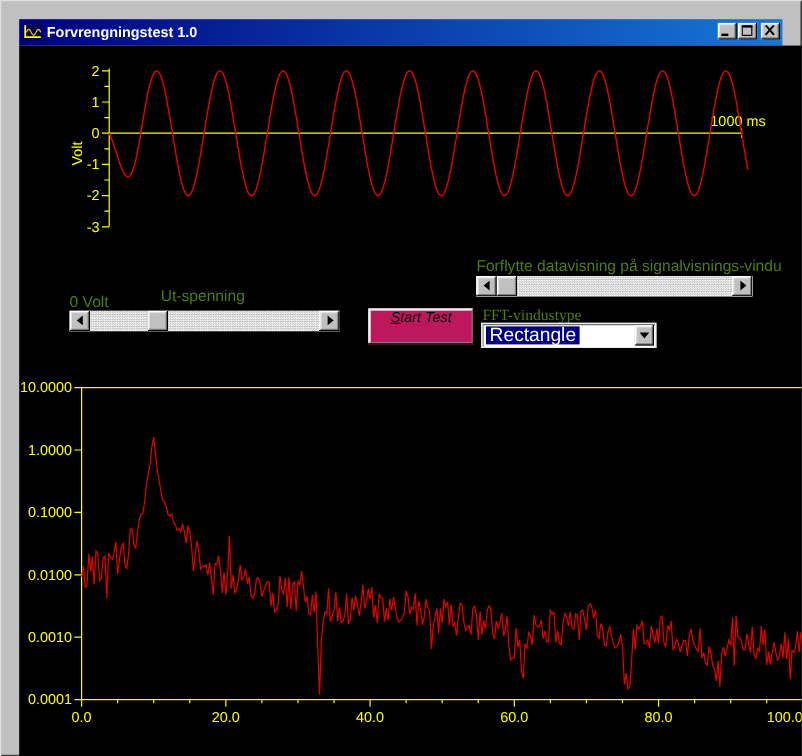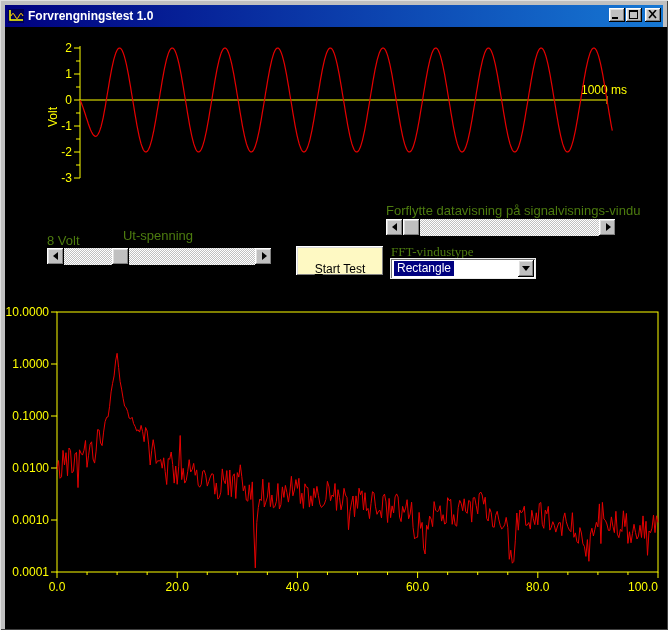--- a/index.html
+++ b/index.html
@@ -1,18 +1,18 @@
 <!DOCTYPE html>
 <html><head>
 <meta charset="utf-8">
 <style>
   html,body{margin:0;padding:0;background:#000;}
   *{box-sizing:border-box;}
   body{font-family:"Liberation Sans", sans-serif;}
-  .window{position:relative;width:668px;height:630px;background:#c0c0c0;padding:5px;
+  .window{position:relative;width:668px;height:630px;background:#c0c0c0;padding:16px;
           box-shadow:inset 1px 1px 0 #dfdfdf, inset -1px -1px 0 #404040;}
   .titlebar{position:relative;height:22px;background:linear-gradient(90deg,#000080,#1678d4);
             display:flex;align-items:center;padding:0 3px;}
   .titlebar .app-icon{width:16px;height:14px;margin-right:4px;flex:0 0 auto;}
   .titlebar .title-text{color:#fff;font-size:12px;font-weight:bold;letter-spacing:0;white-space:nowrap;}
   .caption-buttons{position:absolute;right:2px;top:3px;display:flex;}
   .cap-btn{width:16px;height:14px;background:#c0c0c0;margin-left:1px;position:relative;
            box-shadow:inset -1px -1px #000, inset 1px 1px #fff, inset -2px -2px #808080, inset 2px 2px #dfdfdf;}
   .cap-btn.close{margin-left:3px;}
   .cap-btn svg{position:absolute;left:3px;top:2px;}
@@ -25,28 +25,28 @@
              background-size:2px 2px;}
   .sb-btn{position:absolute;top:0;width:17px;height:17px;background:#c0c0c0;
           box-shadow:inset -1px -1px #000, inset 1px 1px #fff, inset -2px -2px #808080, inset 2px 2px #dfdfdf;}
   .sb-btn.left{left:0;} .sb-btn.right{right:0;}
   .sb-thumb{position:absolute;top:0;width:17px;height:17px;background:#c0c0c0;
             box-shadow:inset -1px -1px #000, inset 1px 1px #fff, inset -2px -2px #808080, inset 2px 2px #dfdfdf;}
   .tri{position:absolute;width:0;height:0;}
   .tri.l{left:6px;top:4px;border:4px solid transparent;border-left:none;border-right:5px solid #000;}
   .tri.r{left:7px;top:4px;border:4px solid transparent;border-right:none;border-left:5px solid #000;}
   .tri.d{left:4px;top:6px;border:4px solid transparent;border-bottom:none;border-top:5px solid #000;}
-  .push-button{position:absolute;background:#fef9c3;color:#000;font-size:12px;
-               display:flex;align-items:flex-end;justify-content:center;cursor:default;
-               box-shadow:inset -1px -1px #000, inset 1px 1px #fff, inset -2px -2px #808080, inset 2px 2px #dfdfdf;}
+  .push-button{position:absolute;background:#be185d;color:#000;font-size:12px;
+               display:flex;align-items:flex-start;justify-content:center;cursor:default;
+               box-shadow:inset -1px -1px #000, inset 1px 1px #fff, inset -2px -2px #808080, inset 2px 2px #dfdfdf;font-style:italic;}
   .push-button .mn{text-decoration:underline;}
   .combo{position:absolute;background:#fff;border:1px solid #ececec;
          box-shadow:inset 1px 1px 0 #707070;}
   .combo .sel-text{position:absolute;left:3px;top:2px;background:#000080;color:#fff;
-                   font-size:12px;padding:0 3px;line-height:15px;}
+                   font-size:16px;padding:0 3px;line-height:15px;}
   .combo .drop-btn{position:absolute;right:1px;top:1px;bottom:1px;width:16px;background:#c0c0c0;
                    box-shadow:inset -1px -1px #000, inset 1px 1px #fff, inset -2px -2px #808080, inset 2px 2px #dfdfdf;}
 </style>
 </head>
 <body>
 
 <div class="window">
   <div class="titlebar">
     <svg class="app-icon" viewBox="0 0 16 14">
       <rect x="0" y="0" width="16" height="14" fill="#000055"></rect>
@@ -137,21 +137,21 @@
         <text x="52" y="564" fill="#ffff00" font-size="12px" text-anchor="middle" font-family="Liberation Sans, sans-serif">0.0</text>
         <text x="172.2" y="564" fill="#ffff00" font-size="12px" text-anchor="middle" font-family="Liberation Sans, sans-serif">20.0</text>
         <text x="292.4" y="564" fill="#ffff00" font-size="12px" text-anchor="middle" font-family="Liberation Sans, sans-serif">40.0</text>
         <text x="412.59999999999997" y="564" fill="#ffff00" font-size="12px" text-anchor="middle" font-family="Liberation Sans, sans-serif">60.0</text>
         <text x="532.8" y="564" fill="#ffff00" font-size="12px" text-anchor="middle" font-family="Liberation Sans, sans-serif">80.0</text>
         <text x="653" y="564" fill="#ffff00" font-size="12px" text-anchor="end" font-family="Liberation Sans, sans-serif">100.0</text>
         <polyline points="52.0,442.8 53.5,433.6 55.0,451.3 56.5,449.8 58.0,423.4 59.5,437.9 61.0,425.7 62.5,448.8 64.0,421.0 65.5,423.4 67.0,445.9 68.5,444.0 70.0,426.9 71.5,425.3 73.0,460.6 74.5,422.8 76.0,426.2 77.5,428.1 79.0,423.2 80.5,413.5 82.0,440.3 83.6,428.2 85.1,417.1 86.6,414.8 88.1,432.1 89.6,436.1 91.1,424.1 92.6,402.6 94.1,403.1 95.6,416.0 97.1,418.6 98.6,405.1 100.1,394.7 101.6,390.3 103.1,389.8 104.6,379.3 106.1,364.9 107.6,356.3 109.1,348.9 110.6,334.0 112.1,326.3 113.6,340.4 115.1,354.4 116.6,362.2 118.1,371.3 119.6,379.2 121.1,380.5 122.6,384.3 124.1,391.0 125.6,391.9 127.1,390.3 128.6,396.6 130.1,399.4 131.6,403.8 133.1,402.8 134.6,405.1 136.1,398.4 137.6,404.6 139.1,414.7 140.6,400.5 142.1,404.0 143.7,417.9 145.2,438.0 146.7,423.7 148.2,412.7 149.7,422.1 151.2,436.4 152.7,433.7 154.2,434.0 155.7,432.6 157.2,441.2 158.7,430.8 160.2,444.6 161.7,457.5 163.2,431.6 164.7,432.2 166.2,425.0 167.7,437.6 169.2,456.1 170.7,439.0 172.2,457.3 173.7,439.6 175.2,408.5 176.7,452.6 178.2,441.3 179.7,456.1 181.2,453.4 182.7,444.7 184.2,432.7 185.7,445.0 187.2,442.5 188.7,436.4 190.2,448.3 191.7,442.9 193.2,458.2 194.7,460.2 196.2,457.5 197.7,444.4 199.2,443.4 200.7,448.1 202.3,459.1 203.8,454.4 205.3,449.9 206.8,446.7 208.3,447.4 209.8,467.2 211.3,456.1 212.8,472.0 214.3,470.6 215.8,465.2 217.3,441.9 218.8,453.4 220.3,456.7 221.8,443.6 223.3,468.1 224.8,443.0 226.3,469.7 227.8,449.2 229.3,446.8 230.8,471.5 232.3,445.6 233.8,450.1 235.3,437.8 236.8,449.7 238.3,463.8 239.8,458.8 241.3,473.1 242.8,474.2 244.3,457.8 245.8,472.5 247.3,454.9 248.8,502.0 250.3,540.9 251.8,495.4 253.3,480.6 254.8,472.0 256.3,473.6 257.8,452.2 259.3,480.0 260.8,475.2 262.4,470.1 263.9,455.6 265.4,479.6 266.9,468.0 268.4,480.8 269.9,479.6 271.4,474.3 272.9,456.5 274.4,481.9 275.9,477.7 277.4,459.9 278.9,470.4 280.4,458.4 281.9,465.6 283.4,475.1 284.9,464.8 286.4,449.3 287.9,468.8 289.4,463.0 290.9,452.6 292.4,461.4 293.9,451.3 295.4,476.5 296.9,466.2 298.4,481.4 299.9,456.8 301.4,460.2 302.9,460.7 304.4,480.1 305.9,468.8 307.4,478.9 308.9,461.3 310.4,470.6 311.9,459.4 313.4,468.4 314.9,477.2 316.4,480.4 317.9,479.0 319.4,477.0 320.9,472.4 322.4,454.3 324.0,459.9 325.5,473.8 327.0,468.0 328.5,469.6 330.0,456.5 331.5,483.4 333.0,462.7 334.5,470.6 336.0,482.8 337.5,476.1 339.0,461.3 340.5,468.1 342.0,470.6 343.5,502.7 345.0,484.3 346.5,475.9 348.0,469.0 349.5,489.8 351.0,468.9 352.5,481.4 354.0,461.2 355.5,467.7 357.0,463.8 358.5,483.0 360.0,465.7 361.5,483.7 363.0,481.4 364.5,491.6 366.0,476.6 367.5,464.7 369.0,466.1 370.5,479.8 372.0,487.3 373.5,484.2 375.0,483.3 376.5,490.9 378.0,469.6 379.5,467.1 381.0,474.9 382.6,495.5 384.1,471.4 385.6,490.7 387.1,478.9 388.6,486.0 390.1,469.9 391.6,466.9 393.1,470.0 394.6,490.1 396.1,494.6 397.6,479.4 399.1,485.4 400.6,481.2 402.1,472.7 403.6,491.8 405.1,487.1 406.6,475.2 408.1,500.7 409.6,511.9 411.1,510.3 412.6,510.2 414.1,485.4 415.6,501.4 417.1,495.4 418.6,521.3 420.1,527.0 421.6,498.2 423.1,502.4 424.6,489.1 426.1,492.0 427.6,499.6 429.1,474.6 430.6,483.1 432.1,484.6 433.6,483.8 435.1,478.7 436.6,494.1 438.1,487.7 439.6,497.0 441.1,496.0 442.6,470.7 444.2,473.7 445.7,472.4 447.2,497.3 448.7,487.6 450.2,498.0 451.7,499.2 453.2,480.7 454.7,473.4 456.2,476.5 457.7,483.7 459.2,471.8 460.7,484.4 462.2,486.3 463.7,473.5 465.2,474.5 466.7,495.1 468.2,470.9 469.7,470.6 471.2,478.5 472.7,486.9 474.2,467.0 475.7,465.0 477.2,468.0 478.7,477.2 480.2,470.2 481.7,491.5 483.2,494.0 484.7,481.6 486.2,485.6 487.7,499.8 489.2,500.2 490.7,488.3 492.2,484.3 493.7,492.1 495.2,498.3 496.7,501.9 498.2,500.5 499.7,497.7 501.2,490.4 502.8,500.5 504.3,532.3 505.8,523.2 507.3,536.2 508.8,534.4 510.3,513.8 511.8,486.0 513.3,503.2 514.8,483.0 516.3,485.9 517.8,484.0 519.3,479.2 520.8,498.3 522.3,498.1 523.8,495.5 525.3,501.9 526.8,483.3 528.3,491.8 529.8,497.6 531.3,485.8 532.8,497.8 534.3,476.6 535.8,475.5 537.3,497.3 538.8,501.3 540.3,483.1 541.8,486.8 543.3,479.4 544.8,503.1 546.3,500.4 547.8,494.7 549.3,498.3 550.8,505.1 552.3,500.0 553.8,495.8 555.3,495.6 556.8,508.7 558.3,491.8 559.8,485.9 561.3,494.8 562.8,499.7 564.4,503.1 565.9,504.7 567.4,485.7 568.9,510.3 570.4,505.9 571.9,514.5 573.4,516.3 574.9,500.6 576.4,506.0 577.9,516.8 579.4,519.4 580.9,529.4 582.4,512.6 583.9,534.3 585.4,507.1 586.9,501.2 588.4,509.0 589.9,502.3 591.4,495.3 592.9,499.9 594.4,476.9 595.9,516.6 597.4,475.4 598.9,492.1 600.4,493.4 601.9,497.0 603.4,503.4 604.9,503.3 606.4,489.9 607.9,499.3 609.4,505.7 610.9,484.3 612.4,507.2 613.9,510.7 615.4,502.3 616.9,504.5 618.4,483.8 619.9,499.6 621.4,486.4 622.9,516.4 624.5,504.8 626.0,515.8 627.5,506.4 629.0,497.3 630.5,505.6 632.0,512.0 633.5,509.1 635.0,498.3 636.5,510.5 638.0,488.9 639.5,511.4 641.0,494.3 642.5,528.3 644.0,504.0 645.5,505.7 647.0,501.2 648.5,488.1 650.0,505.6 651.5,488.8 653.0,495.4" fill="none" stroke="#e60000" stroke-width="1"></polyline>
       </svg>
 
     <div class="yellow-label" style="left:63px;top:201px;width:180px;text-align:center;">Ut-spenning</div>
-    <div class="yellow-label" style="left:42px;top:206px;">8 Volt</div>
+    <div class="yellow-label" style="left:42px;top:206px;">0 Volt</div>
     <div class="yellow-label" style="left:225px;top:219px;width:42px;text-align:right;">10 Volt</div>
     <div class="scrollbar" style="left:42px;top:221px;width:225px;">
       <div class="sb-btn left">
           <div class="tri l"></div>
         </div>
       <div class="sb-thumb" style="left:65px;"></div>
       <div class="sb-btn right">
           <div class="tri r"></div>
         </div>
     </div>

